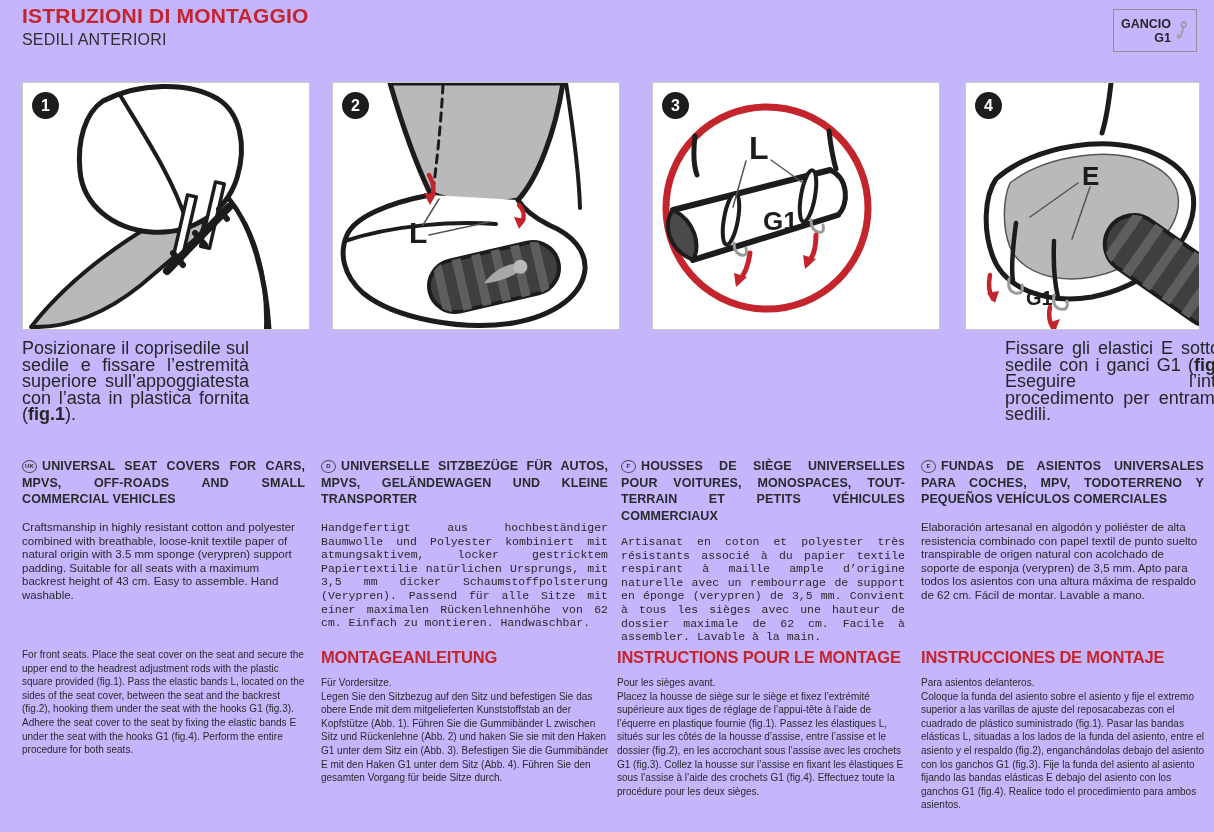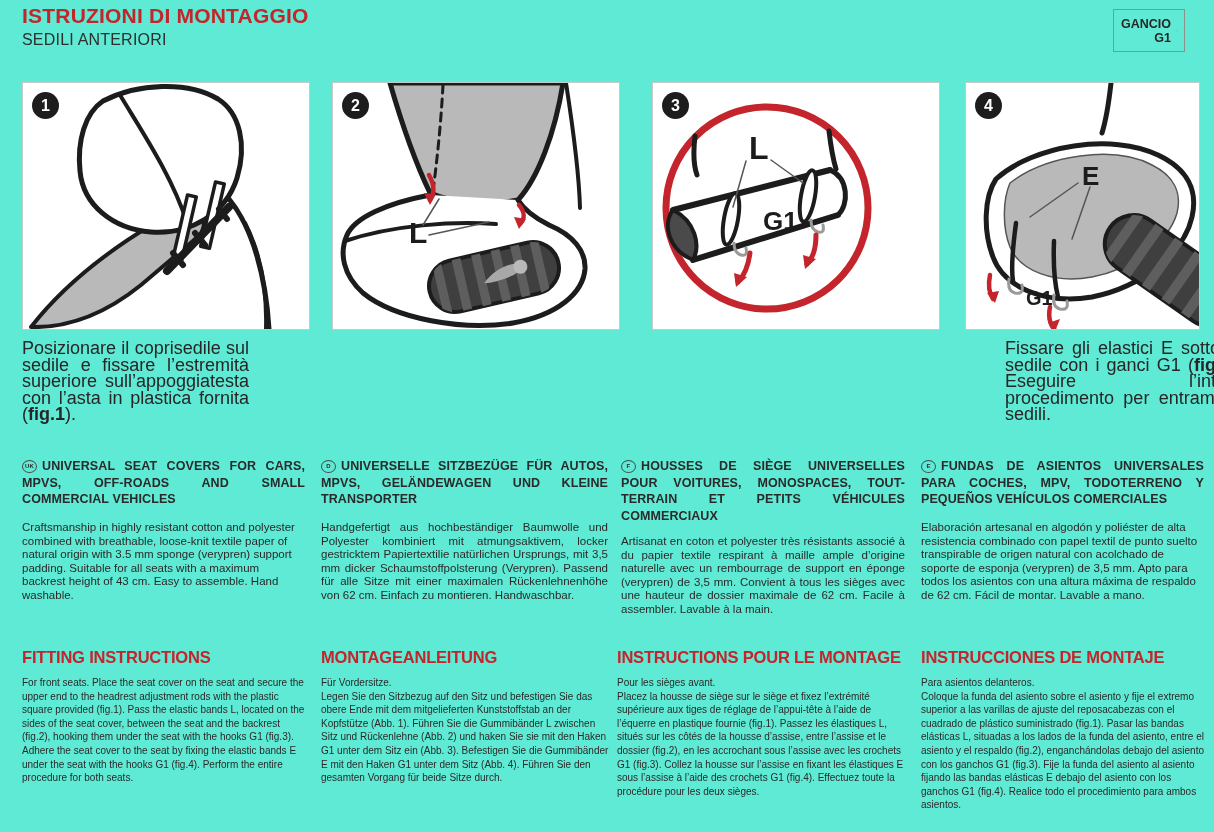--- a/index.html
+++ b/index.html
@@ -1,26 +1,26 @@
 <!DOCTYPE html>
 <html><head>
 <meta charset="utf-8">
 <style>
   html,body { margin:0; padding:0; background:#ffffff; }
   .page {
-    position:relative; width:1214px; height:832px; background:#5eead4;
+    position:relative; width:1214px; height:832px; background:#c4b5fd;
     font-family:"Liberation Sans", sans-serif; color:#262626; overflow:hidden;
   }
   .abs { position:absolute; }
 
   
   .title    { left:22px; top:4px;  font-size:21px; font-weight:bold; color:#c4242b; letter-spacing:.2px; }
   .subtitle { left:22px; top:31px; font-size:16px; font-weight:normal; color:#2e2e2e; letter-spacing:.2px; }
   .hook-box {
-    left:1113px; top:9px; width:72px; height:43px; box-sizing:border-box;
+    left:1113px; top:9px; width:84px; height:43px; box-sizing:border-box;
     border:1.5px solid #8f8f8f; display:flex; align-items:center;
     justify-content:flex-end; gap:5px; padding:0 7px;
   }
   .hook-label { text-align:right; font-weight:bold; font-size:12.5px; line-height:14px; color:#262626; }
 
   
   .panel { border:1px solid #c9c9c9; background:#fff; box-sizing:border-box; }
   .badge {
     position:absolute; left:9px; top:9px; width:27px; height:27px; border-radius:50%;
     background:#1d1d1d; color:#fff; font-weight:bold; font-size:16px;
@@ -36,21 +36,21 @@
   .desc-head {
     font-size:12.5px; line-height:16.5px; font-weight:bold; color:#2a2a2a;
     text-align:justify; min-height:52px; margin-bottom:11px; letter-spacing:.1px;
   }
   .lang-badge {
     display:inline-block; min-width:11px; height:11px; padding:0 1px;
     border:1px solid #4a4a4a; border-radius:50%; font-size:6px; font-weight:bold;
     line-height:11px; text-align:center; vertical-align:2px; margin-right:5px;
   }
   .desc-body { font-size:11.5px; line-height:13.6px; color:#2a2a2a; }
-  .just { text-align:justify; }
+  .just { text-align:justify;font-family:Liberation Mono, monospace; }
 
   
   .instr-head {
     font-size:16.5px; font-weight:bold; color:#c4242b; letter-spacing:-.2px;
     margin-bottom:9px; white-space:nowrap;
   }
   .instr-body { font-size:10px; line-height:13.6px; color:#2a2a2a; white-space:pre-line; }
 </style>
 </head>
 <body>
@@ -221,21 +221,20 @@
   <div class="abs" style="left:621px; top:458px; width:284px;">
     <div class="desc-head"><span class="lang-badge">F</span><span>HOUSSES DE SIÈGE UNIVERSELLES POUR VOITURES, MONOSPACES, TOUT-TERRAIN ET PETITS VÉHICULES COMMERCIAUX</span></div>
     <div class="desc-body just">Artisanat en coton et polyester très résistants associé à du papier textile respirant à maille ample d’origine naturelle avec un rembourrage de support en éponge (verypren) de 3,5 mm. Convient à tous les sièges avec une hauteur de dossier maximale de 62 cm. Facile à assembler. Lavable à la main.</div>
   </div>
   <div class="abs" style="left:921px; top:458px; width:283px;">
     <div class="desc-head"><span class="lang-badge">E</span><span>FUNDAS DE ASIENTOS UNIVERSALES PARA COCHES, MPV, TODOTERRENO Y PEQUEÑOS VEHÍCULOS COMERCIALES</span></div>
     <div class="desc-body">Elaboración artesanal en algodón y poliéster de alta resistencia combinado con papel textil de punto suelto transpirable de origen natural con acolchado de soporte de esponja (verypren) de 3,5 mm. Apto para todos los asientos con una altura máxima de respaldo de 62 cm. Fácil de montar. Lavable a mano.</div>
   </div>
 
   <div class="abs" style="left:22px; top:648px; width:288px;">
-    <div class="instr-head">FITTING INSTRUCTIONS</div>
     <div class="instr-body">For front seats. Place the seat cover on the seat and secure the upper end to the headrest adjustment rods with the plastic square provided (fig.1). Pass the elastic bands L, located on the sides of the seat cover, between the seat and the backrest (fig.2), hooking them under the seat with the hooks G1 (fig.3). Adhere the seat cover to the seat by fixing the elastic bands E under the seat with the hooks G1 (fig.4). Perform the entire procedure for both seats.</div>
   </div>
   <div class="abs" style="left:321px; top:648px; width:288px;">
     <div class="instr-head">MONTAGEANLEITUNG</div>
     <div class="instr-body">Für Vordersitze.
 Legen Sie den Sitzbezug auf den Sitz und befestigen Sie das obere Ende mit dem mitgelieferten Kunststoffstab an der Kopfstütze (Abb. 1). Führen Sie die Gummibänder L zwischen Sitz und Rückenlehne (Abb. 2) und haken Sie sie mit den Haken G1 unter dem Sitz ein (Abb. 3). Befestigen Sie die Gummibänder E mit den Haken G1 unter dem Sitz (Abb. 4). Führen Sie den gesamten Vorgang für beide Sitze durch.</div>
   </div>
   <div class="abs" style="left:617px; top:648px; width:290px;">
     <div class="instr-head">INSTRUCTIONS POUR LE MONTAGE</div>
     <div class="instr-body">Pour les sièges avant.

